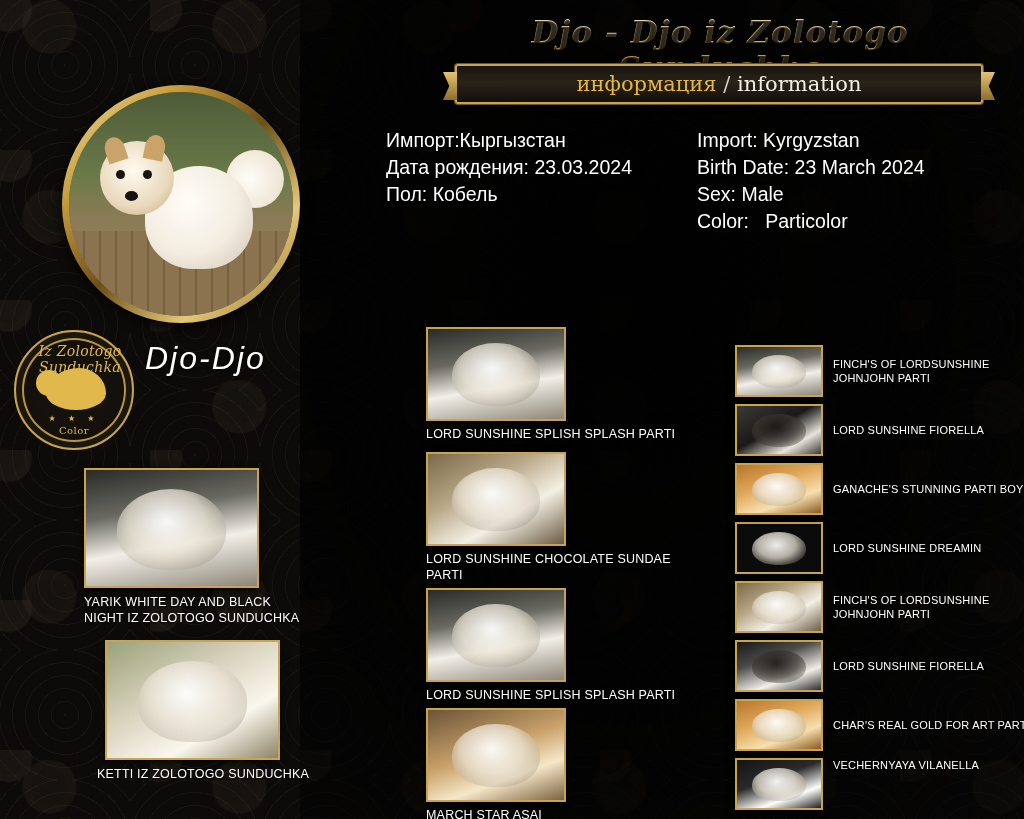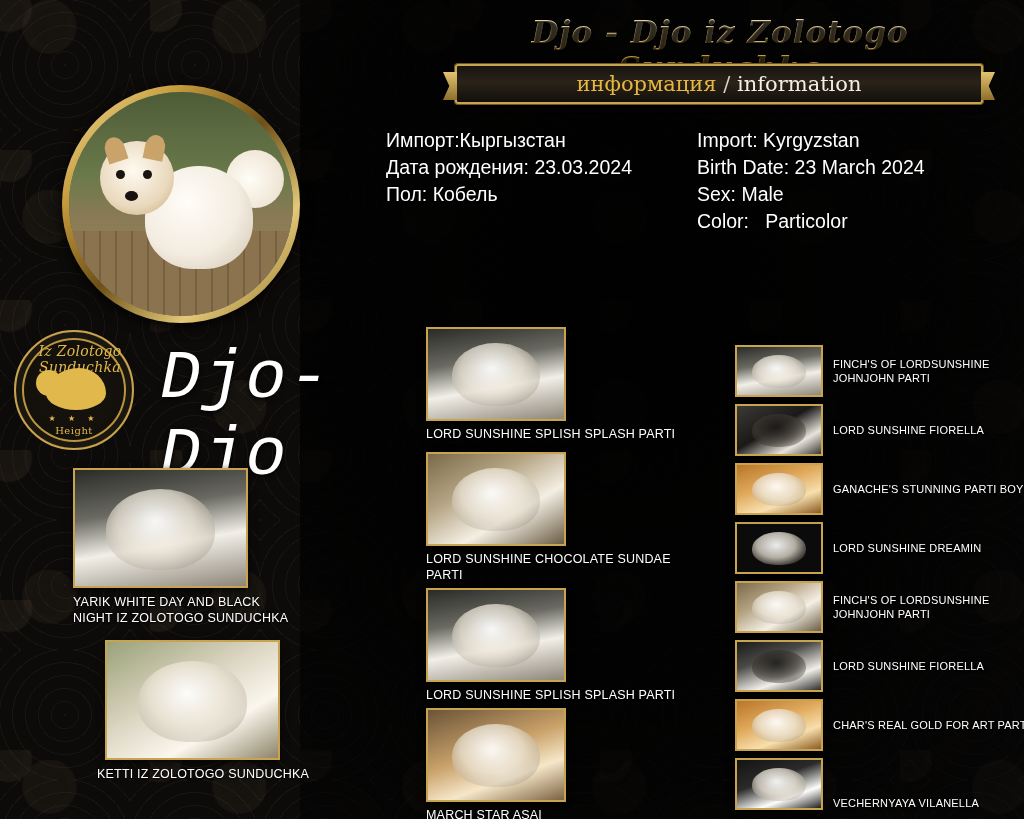--- a/index.html
+++ b/index.html
@@ -149,24 +149,24 @@
   }
   .kennel-logo .silhouette::before {
     content:""; position:absolute; left:-10px; top:2px; width:26px; height:26px; background:#e0b84c; border-radius:50%;
   }
   .kennel-logo .stars {
     position:absolute; left:0; right:0; bottom:25px; text-align:center; font-size:8px; color:#e0b84c; letter-spacing:5px;
   }
 
   
   .signature {
-    position: absolute; left: 160px; top: 340px; width: 290px;
-    font-family: Liberation Mono, monospace;
+    position: absolute; left: 145px; top: 340px; width: 290px;
+    font-family: Liberation Sans, sans-serif;
     font-style: italic;
-    font-size: 68px;
+    font-size: 32px;
     color: #ffffff;
     text-shadow: 0 2px 5px rgba(0,0,0,0.95);
     letter-spacing: 2px;
   }
 
   
   .card { position: absolute; }
   .photo {
     border: 2px solid #c8a44e;
     background: #1b1710;
@@ -243,26 +243,26 @@
       <div class="pom-eye l"></div>
       <div class="pom-eye r"></div>
       <div class="pom-nose"></div>
     </div>
   </div>
 
   <div class="kennel-logo">
     <div class="top-text">Iz Zolotogo Sunduchka</div>
     <div class="silhouette"></div>
     <div class="stars">★ ★ ★</div>
-    <div class="bottom-text">Height</div>
+    <div class="bottom-text">Color</div>
   </div>
 
   <div class="signature">Djo-Djo</div>
 
-  <div class="card" style="left:73px; top:468px; width:220px;">
+  <div class="card" style="left:84px; top:468px; width:220px;">
     <div class="photo fur-b" style="width:175px; height:120px;">
       <div class="ph fur-b"></div>
       <div class="fur-blob"></div>
     </div>
     <div class="caption" style="margin-top:6px; white-space:pre;">YARIK WHITE DAY AND BLACK
 NIGHT IZ ZOLOTOGO SUNDUCHKA</div>
   </div>
 
   <div class="card" style="left:97px; top:640px; width:240px;">
     <div class="photo fur-d" style="width:175px; height:120px; margin-left:8px;">
@@ -356,21 +356,21 @@
   </div>
 
   <div class="card" style="left:735px; top:699px; width:280px; display:flex; align-items:center; gap:10px;">
     <div class="photo fur-h" style="width:88px; height:52px; flex:none;">
       <div class="ph fur-h"></div>
       <div class="fur-blob"></div>
     </div>
     <div class="caption small" style="white-space:pre;">CHAR'S REAL GOLD FOR ART PART</div>
   </div>
 
-  <div class="card" style="left:735px; top:758px; width:280px; display:flex; align-items:flex-end; gap:10px;">
+  <div class="card" style="left:735px; top:758px; width:280px; display:flex; align-items:flex-start; gap:10px;">
     <div class="photo fur-g" style="width:88px; height:52px; flex:none;">
       <div class="ph fur-g"></div>
       <div class="fur-blob"></div>
     </div>
     <div class="caption small" style="white-space:pre;">VECHERNYAYA VILANELLA</div>
   </div>
 
 </div>
 
 </body></html>

